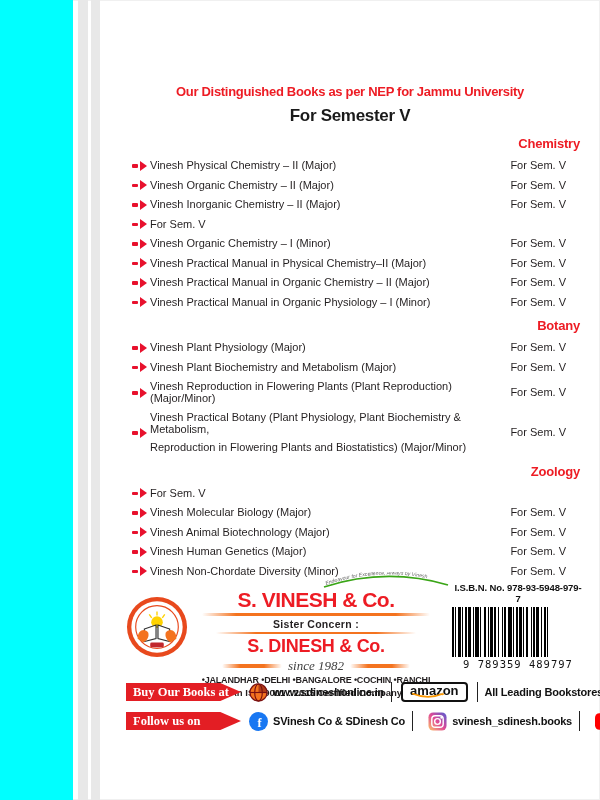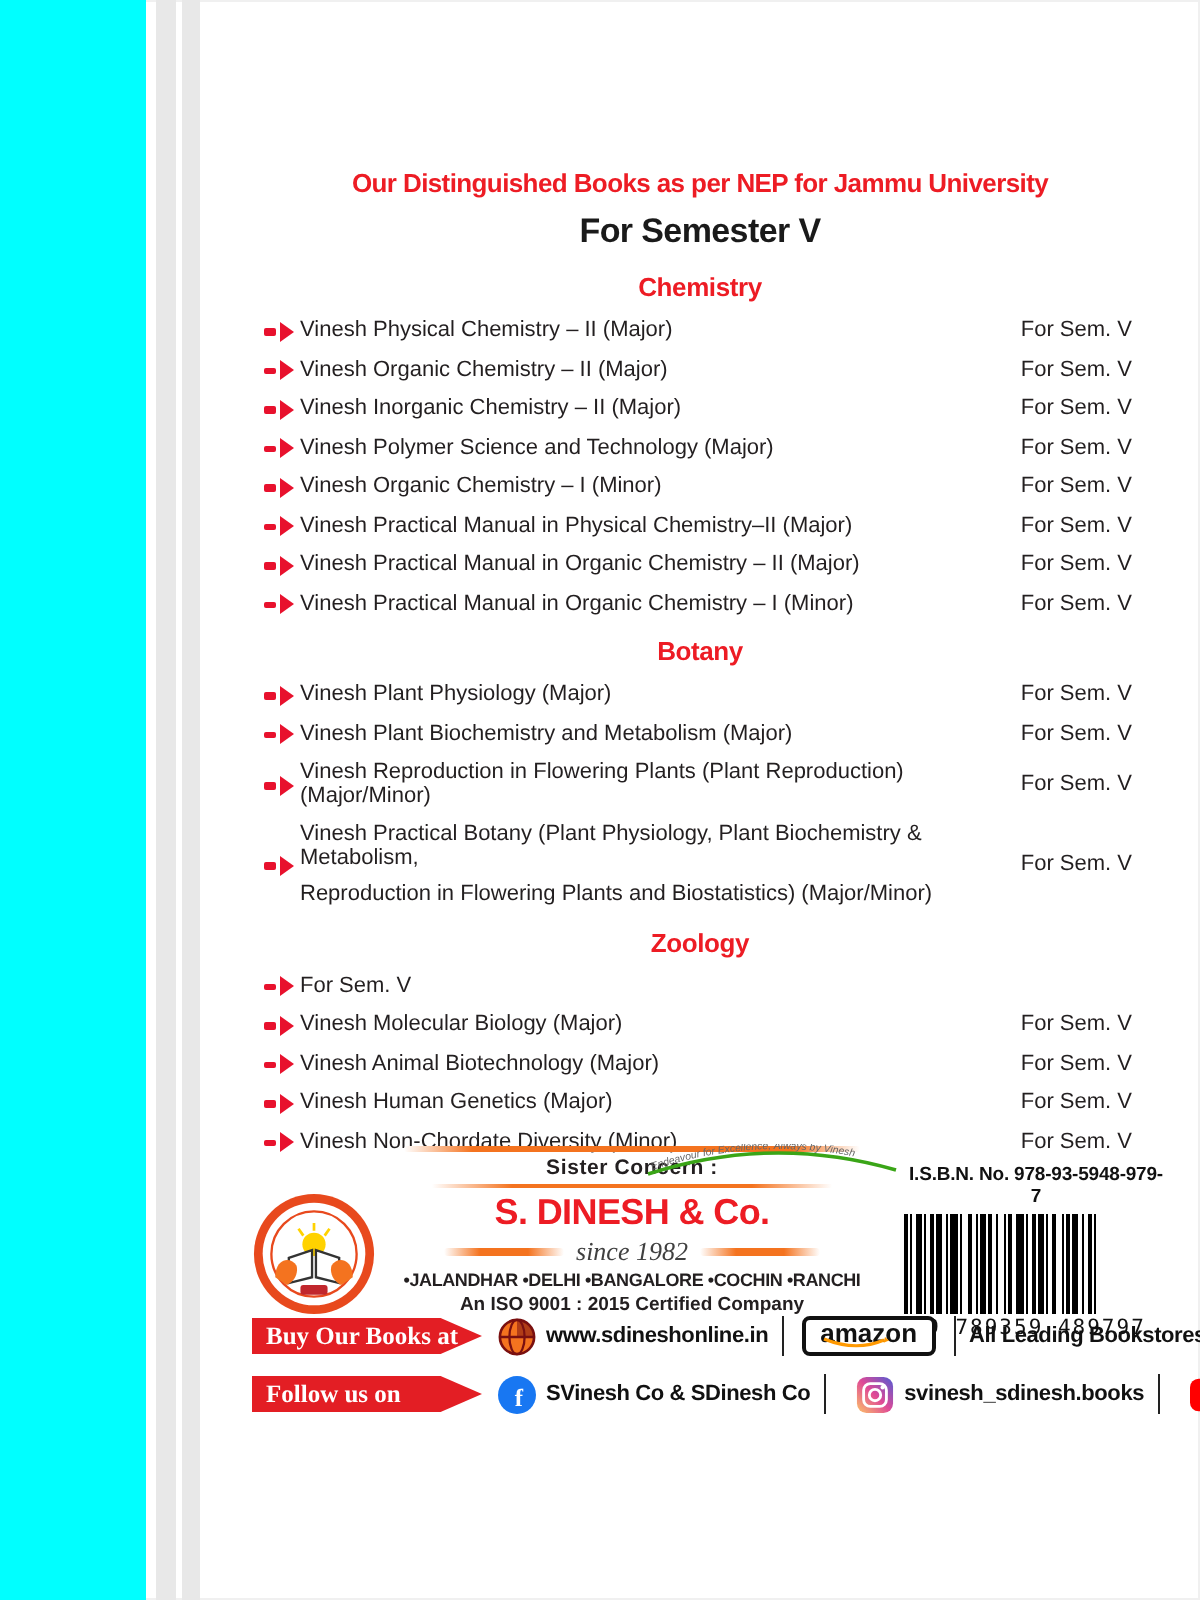--- a/index.html
+++ b/index.html
@@ -14,21 +14,21 @@
   .spine-gray1 { position:absolute; left:78px; top:0; bottom:0; width:10px; background:#e8e8e8; }
   .spine-gray2 { position:absolute; left:91px; top:0; bottom:0; width:9px;  background:#e8e8e8; }
 
   .content { position:absolute; left:120px; top:0; width:460px; }
 
   .main-title {
     margin-top:84px; text-align:center; color:#ed1c24; font-weight:bold;
     font-size:13px; letter-spacing:-0.3px;
   }
   .sub-title { text-align:center; color:#1a1a1a; font-weight:bold; font-size:17px; margin-top:7px; letter-spacing:-0.3px; }
-  .section-header { text-align:center; color:#ed1c24; font-weight:bold; font-size:13px; margin:10px 0 9px; letter-spacing:-0.2px; }
+  .section-header { text-align:right; color:#ed1c24; font-weight:bold; font-size:13px; margin:10px 0 9px; letter-spacing:-0.2px; }
 
   .book-list { }
   .book-row {
     display:flex; align-items:center; padding:0 14px 0 12px;
     margin-bottom:8px; font-size:11px; color:#231f20; line-height:11.5px;
   }
   .bullet { position:relative; flex:0 0 18px; height:11px; }
   .bullet::before {
     content:""; position:absolute; left:0; top:4px; width:6px; height:3.5px;
     background:#e8112d; border-radius:1px;
@@ -58,21 +58,21 @@
   .iso { font-weight:bold; font-size:9.5px; color:#231f20; margin-top:2px; }
 
   
   .barcode-wrap { flex:1; margin-left:12px; padding-top:10px; text-align:center; }
   .isbn-label { font-weight:bold; font-size:9.5px; color:#111; letter-spacing:-0.1px; }
   .bars { display:flex; align-items:stretch; height:50px; margin:3px auto 0; width:132px; background:#fff; }
   .bars div { height:100%; }
   .barcode-digits { font-family:"DejaVu Sans Mono", monospace; font-size:10.5px; color:#111; letter-spacing:1px; margin-top:1px; }
 
   
-  .footer { position:absolute; left:126px; top:657px; width:458px; }
+  .footer { position:absolute; left:126px; top:681px; width:458px; }
   .foot-row { display:flex; align-items:center; height:22px; margin-bottom:7px; }
   .banner {
     flex:0 0 108px; height:18px; background:#e31e24; color:#fff;
     font-family:"Liberation Serif", serif; font-weight:bold; font-size:12.5px;
     line-height:18px; padding-left:7px;
     clip-path:polygon(0 0, 82% 0, 100% 50%, 82% 100%, 0 100%);
   }
   .foot-label { font-weight:bold; font-size:11px; color:#111; letter-spacing:-0.2px; white-space:nowrap; }
   .foot-div { width:0; border-left:1.6px solid #222; height:20px; margin:0 7px; }
   .icon-gap { margin:0 5px 0 8px; display:flex; align-items:center; }
@@ -106,41 +106,40 @@
         <span class="book-title">Vinesh Organic Chemistry – II (Major)</span>
         <span class="sem">For Sem. V</span>
       </div>
     <div class="book-row">
         <span class="bullet"></span>
         <span class="book-title">Vinesh Inorganic Chemistry – II (Major)</span>
         <span class="sem">For Sem. V</span>
       </div>
     <div class="book-row">
         <span class="bullet"></span>
-        <span class="book-title">Vinesh Polymer Science and Technology (Major)</span>
         <span class="sem">For Sem. V</span>
       </div>
     <div class="book-row">
         <span class="bullet"></span>
         <span class="book-title">Vinesh Organic Chemistry – I (Minor)</span>
         <span class="sem">For Sem. V</span>
       </div>
     <div class="book-row">
         <span class="bullet"></span>
         <span class="book-title">Vinesh Practical Manual in Physical Chemistry–II  (Major)</span>
         <span class="sem">For Sem. V</span>
       </div>
     <div class="book-row">
         <span class="bullet"></span>
         <span class="book-title">Vinesh Practical Manual in Organic Chemistry – II (Major)</span>
         <span class="sem">For Sem. V</span>
       </div>
     <div class="book-row">
         <span class="bullet"></span>
-        <span class="book-title">Vinesh Practical Manual in Organic Chemistry – I (Minor)</span>
+        <span class="book-title">Vinesh Practical Manual in Organic Physiology – I (Minor)</span>
         <span class="sem">For Sem. V</span>
       </div>
   </div>
 
   <div class="section-header">Botany</div>
   <div class="book-list">
     <div class="book-row">
         <span class="bullet"></span>
         <span class="book-title">Vinesh Plant Physiology (Major)</span>
         <span class="sem">For Sem. V</span>
@@ -214,20 +213,21 @@
   <div class="pub-center">
     <svg class="ribbon" width="132" height="17" viewBox="0 0 132 17">
       <defs>
           <path id="mottoArc" d="M6,13 Q66,-7 126,11"></path>
         </defs>
       <path d="M4,15 Q66,-5 128,13" stroke="#3aa517" stroke-width="1.8" fill="none"></path>
       <text font-size="5.2" fill="#666" font-style="italic">
         <textPath href="#mottoArc">Endeavour for Excellence, Always by Vinesh</textPath>
       </text>
     </svg>
+    <div class="pub-name1">S. VINESH &amp; Co.</div>
     <div class="orange-bar"></div>
     <div class="sister">Sister Concern :</div>
     <div class="orange-rule"></div>
     <div class="pub-name2">S. DINESH &amp; Co.</div>
     <div class="since-row">
       <span class="bar"></span>
       <span class="since">since 1982</span>
       <span class="bar"></span>
     </div>
     <div class="cities">•JALANDHAR •DELHI •BANGALORE •COCHIN •RANCHI</div>

